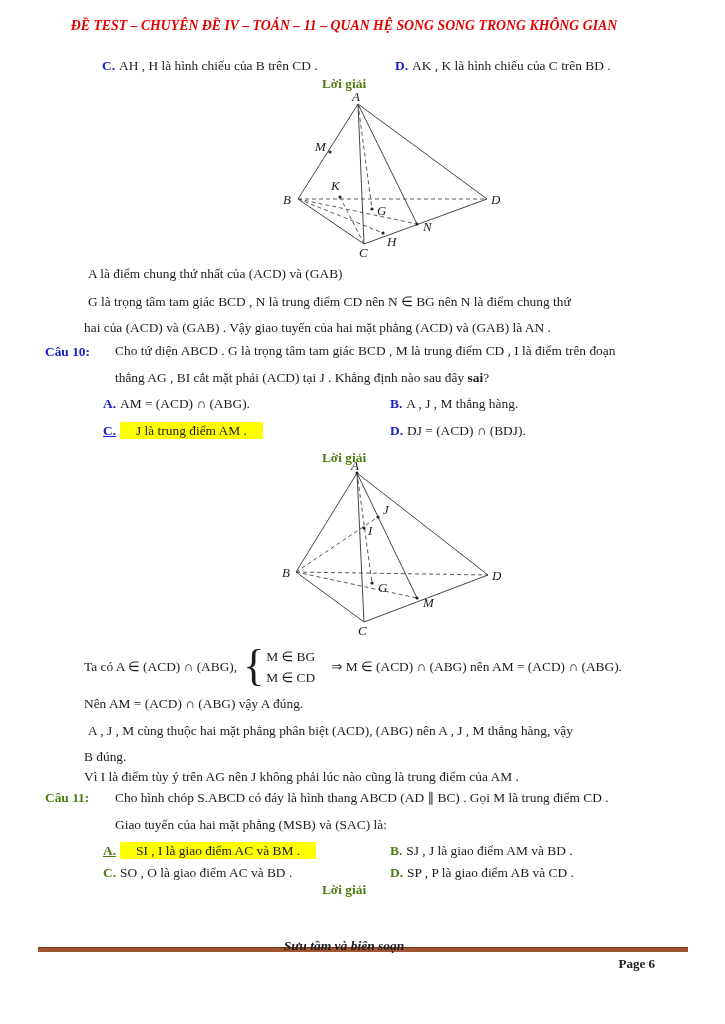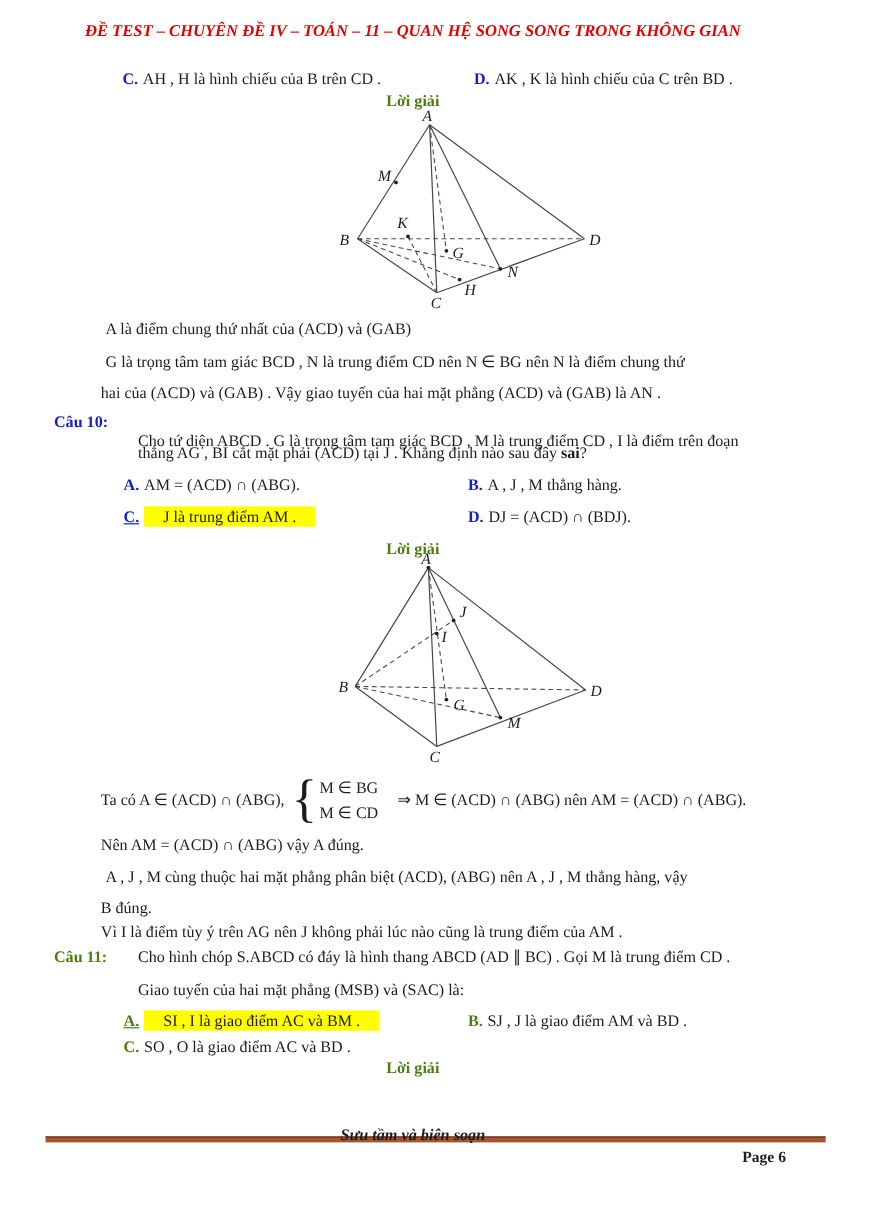--- a/index.html
+++ b/index.html
@@ -70,21 +70,21 @@
     <text x="377" y="215">G</text>
     <text x="423" y="231">N</text>
     <text x="387" y="246">H</text>
   </svg>
 
   <div class="abs t" style="top:264px;left:88px;">A  là điểm chung thứ nhất của  (ACD)  và  (GAB)</div>
   <div class="abs t" style="top:292px;left:88px;">G  là trọng tâm tam giác  BCD ,  N  là trung điểm  CD  nên  N ∈ BG  nên  N  là điểm chung thứ</div>
   <div class="abs t" style="top:318px;left:84px;">hai của  (ACD)  và  (GAB) . Vậy giao tuyến của hai mặt phẳng  (ACD)  và  (GAB)  là  AN .</div>
 
   <div class="abs t bold blue" style="top:342px;left:45px;">Câu 10:</div>
-  <div class="abs t" style="top:358px;left:115px;">Cho tứ diện  ABCD .  G  là trọng tâm tam giác  BCD ,  M  là trung điểm  CD ,  I  là điểm trên đoạn</div>
+  <div class="abs t" style="top:341px;left:115px;">Cho tứ diện  ABCD .  G  là trọng tâm tam giác  BCD ,  M  là trung điểm  CD ,  I  là điểm trên đoạn</div>
   <div class="abs t" style="top:368px;left:115px;">
     <span>thẳng  AG ,  BI  cắt mặt phải  (ACD)  tại  J . Khẳng định nào sau đây </span><span class="bold">sai</span><span>?</span>
   </div>
 
   <div class="abs t" style="top:394px;left:103px;">
     <span class="letter blue">A.</span><span>AM = (ACD) ∩ (ABG).</span>
   </div>
   <div class="abs t" style="top:394px;left:390px;">
     <span class="letter blue">B.</span><span>A ,  J ,  M  thẳng hàng.</span>
   </div>
@@ -144,20 +144,23 @@
 
   <div class="abs t" style="top:841px;left:103px;">
     <span class="letter green u">A.</span><span class="hl">SI , I  là giao điểm  AC  và  BM .</span>
   </div>
   <div class="abs t" style="top:841px;left:390px;">
     <span class="letter green">B.</span><span>SJ ,  J  là giao điểm  AM  và  BD .</span>
   </div>
   <div class="abs t" style="top:863px;left:103px;">
     <span class="letter green">C.</span><span>SO ,  O  là giao điểm  AC  và  BD .</span>
   </div>
+  <div class="abs t" style="top:863px;left:390px;">
+    <span class="letter green">D.</span><span>SP ,  P  là giao điểm  AB  và  CD .</span>
+  </div>
 
   <div class="abs t center bold green" style="top:880px;left:0;">Lời giải</div>
 
   <div class="abs footer-rule" style="top:947px;left:38px;width:652px;"></div>
   <div class="abs pagenum" style="top:956px;right:33px;">Page 6</div>
   <div class="abs credit center" style="top:938px;left:0;">Sưu tầm và biên soạn</div>
 
 </div>
 
 </body></html>

